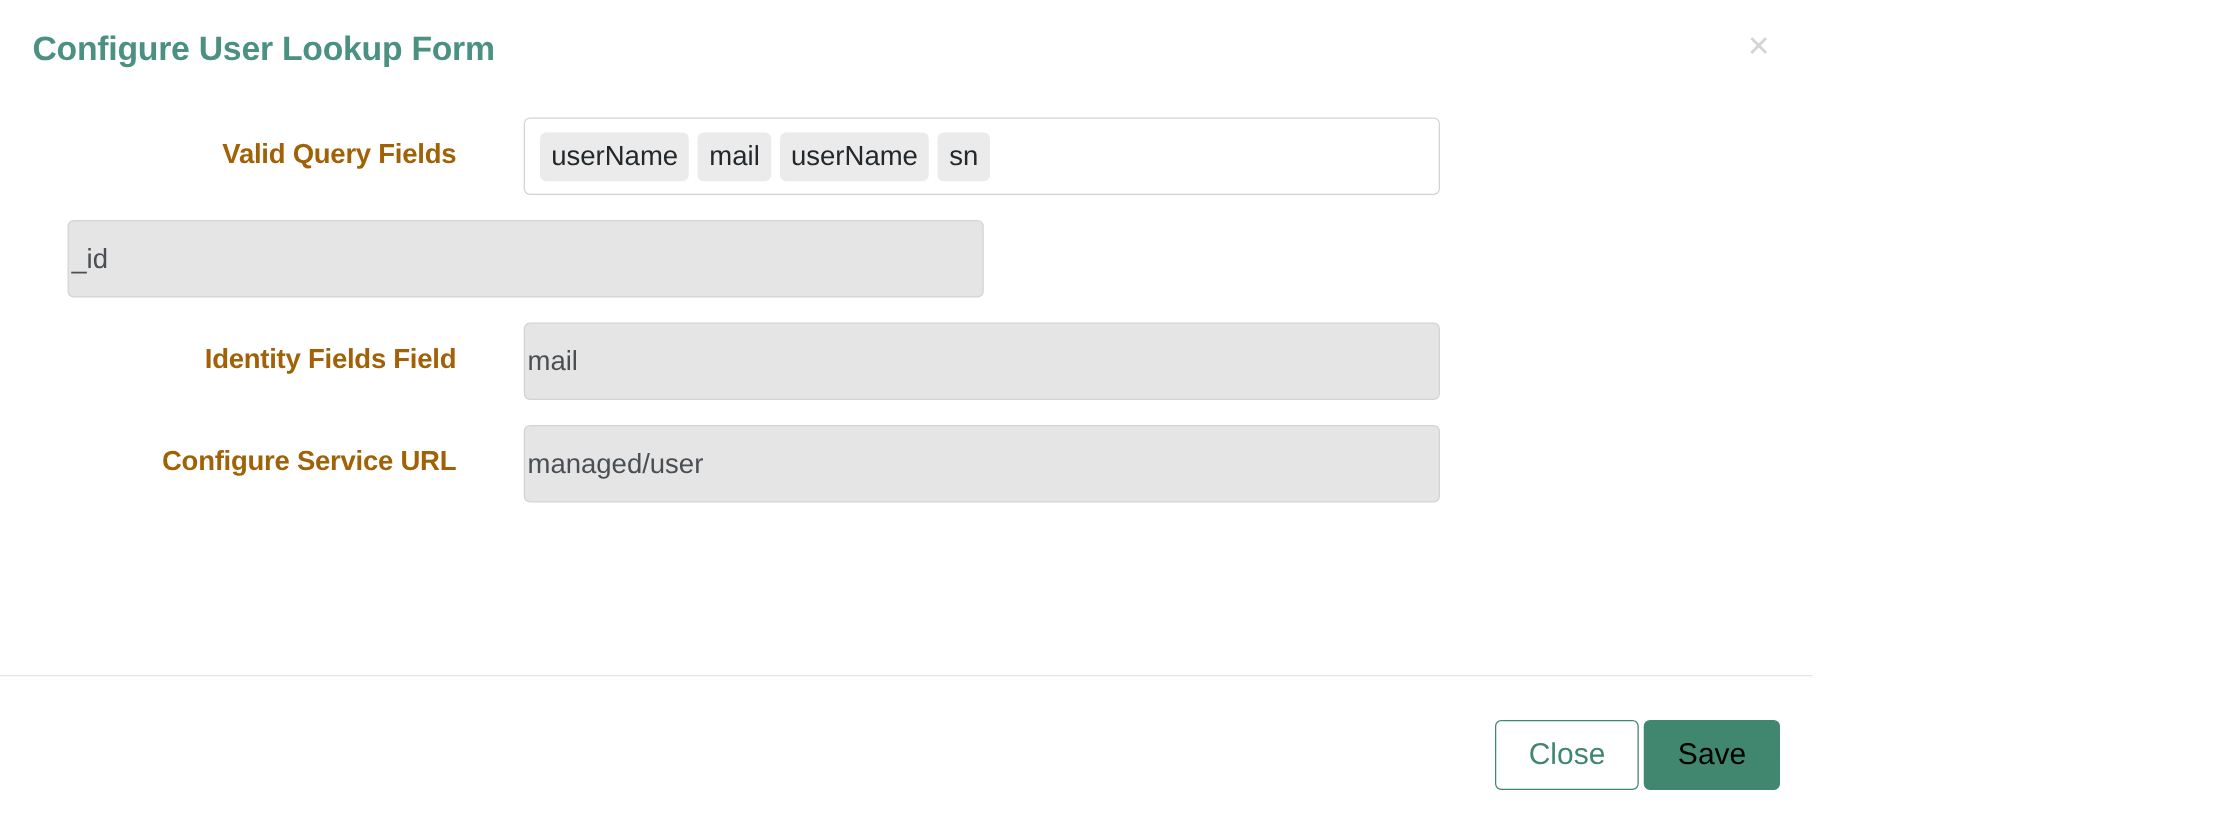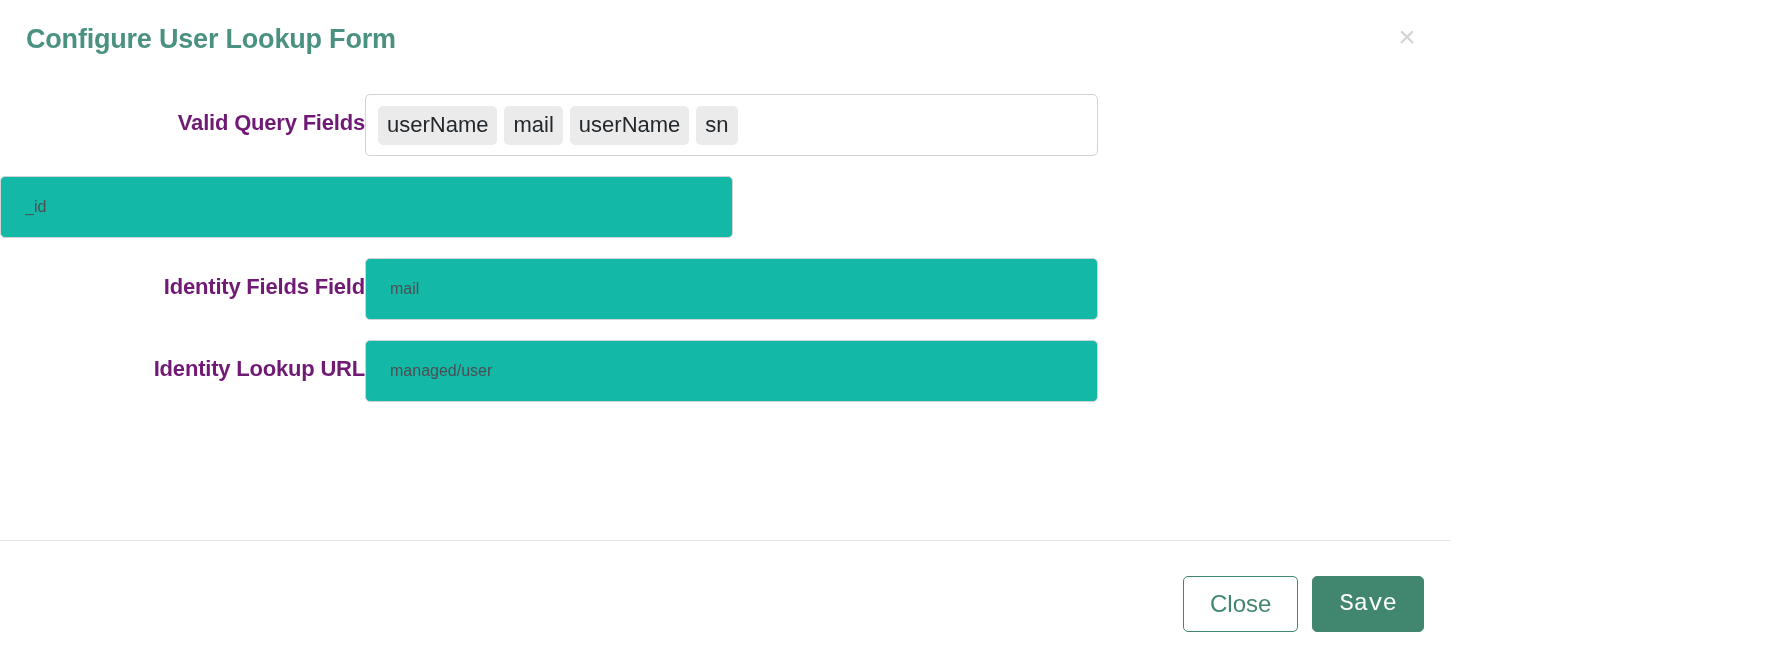--- a/index.html
+++ b/index.html
@@ -73,40 +73,41 @@
     margin-bottom: 20px;
   }
 
   .form-label {
     width: 365px;
     flex: 0 0 365px;
     text-align: right;
     padding-right: 0;
     font-size: 22px;
     font-weight: bold;
-    color: #701a75;
+    color: #a16207;
     line-height: 1.2;
     padding-top: 16px;
     letter-spacing: -0.2px;
   }
 
   .form-control-wrap {
     flex: 0 0 733px;
     width: 733px;
+    margin-left: 54px;
   }
 
   .form-control {
     width: 733px;
     min-height: 62px;
     border: 1px solid #d1d4d7;
     border-radius: 5px;
-    background: #14b8a6;
-    font-size: 16px;
+    background: #e5e5e5;
+    font-size: 22px;
     color: #4a4f54;
-    padding: 14px 24px;
+    padding: 14px 2px;
     line-height: 32px;
     font-family: "Liberation Sans", sans-serif;
     display: block;
     outline: none;
   }
 
   .form-control::placeholder { color: #7b8287; }
 
   
   .tags-control {
@@ -135,21 +136,21 @@
 
   
   .modal-footer {
     flex: 0 0 auto;
     border-top: 1px solid #e3e4e6;
     height: 126px;
     display: flex;
     align-items: center;
     justify-content: flex-end;
     padding-right: 26px;
-    gap: 14px;
+    gap: 4px;
   }
 
   .btn {
     font-size: 24px;
     font-family: "Liberation Sans", sans-serif;
     border-radius: 5px;
     padding: 0 26px;
     height: 56px;
     line-height: 54px;
     cursor: pointer;
@@ -160,23 +161,22 @@
   .btn-secondary {
     background: #ffffff;
     border: 1px solid #41866f;
     color: #41866f;
     min-width: 108px;
   }
 
   .btn-primary {
     background: #41866f;
     border: 1px solid #41866f;
-    color: #ffffff;
+    color: #000000;
     min-width: 100px;
-    font-family: Liberation Mono, monospace;
   }
 </style>
 </head>
 <body>
 
 <div class="modal">
 
   <div class="modal-header">
     <h2 class="modal-title">Configure User Lookup Form</h2>
     <button class="close-icon">×</button>
@@ -203,21 +203,21 @@
     </div>
 
     <div class="form-row">
       <div class="form-label">Identity Fields Field</div>
       <div class="form-control-wrap">
         <input class="form-control" type="text" value="mail" style="">
       </div>
     </div>
 
     <div class="form-row">
-      <div class="form-label">Identity Lookup URL</div>
+      <div class="form-label">Configure Service URL</div>
       <div class="form-control-wrap">
         <input class="form-control" type="text" value="managed/user" style="">
       </div>
     </div>
 
   </div>
 
   <div class="modal-footer">
     <button class="btn btn-secondary">Close</button>
     <button class="btn btn-primary">Save</button>

